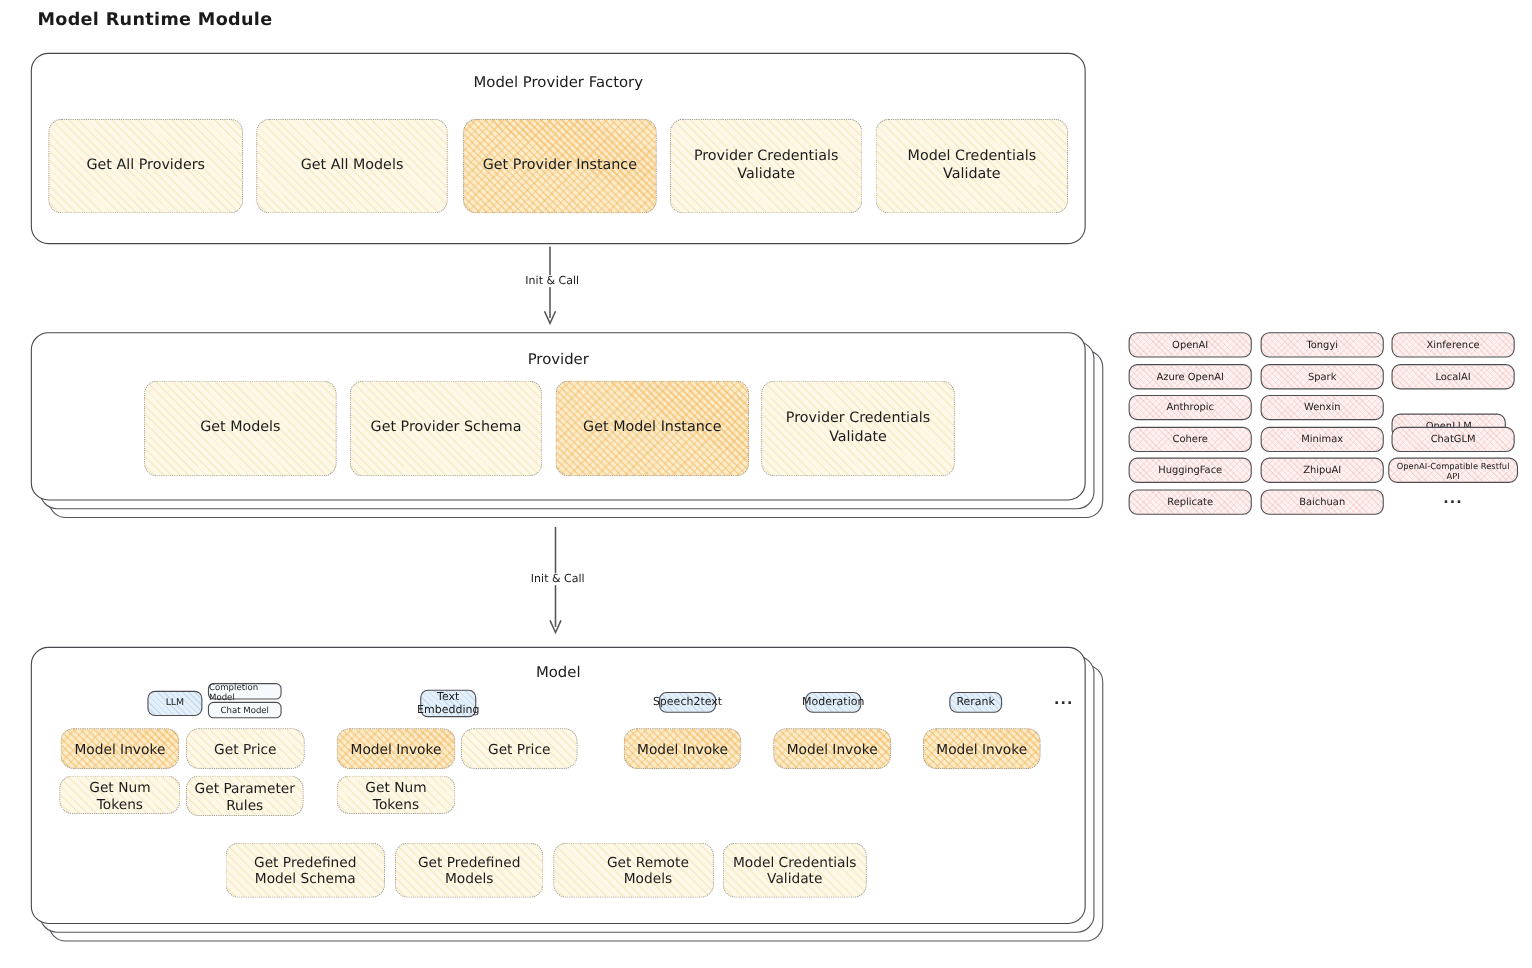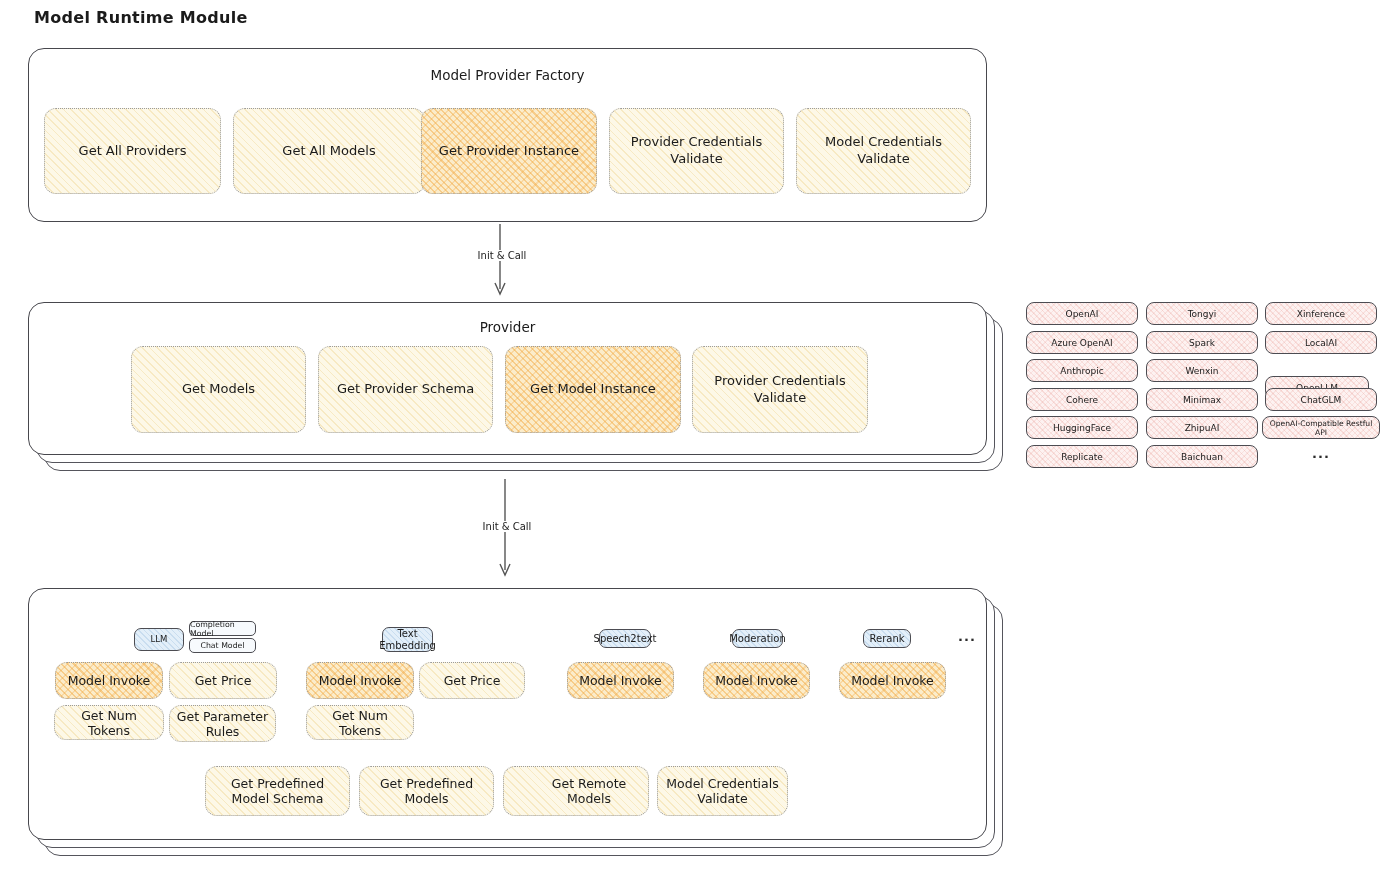--- a/index.html
+++ b/index.html
@@ -37,21 +37,21 @@
 </head>
 <body>
 
 <div class="canvas">
 
   <div class="page-title">Model Runtime Module</div>
 
   <div class="box" style="left:28px;top:48px;width:957px;height:172px;">
     <div class="box-title" style="top:18px;text-align:center;">Model Provider Factory</div>
     <div class="btn" style="left:15px;top:59px;width:177px;height:86px;">Get All Providers</div>
-    <div class="btn" style="left:204px;top:59px;width:192px;height:86px;">Get All Models</div>
+    <div class="btn" style="left:204px;top:59px;width:174px;height:86px;">Get All Models</div>
     <div class="btn hl" style="left:392px;top:59px;width:176px;height:86px;">Get Provider Instance</div>
     <div class="btn" style="left:580px;top:59px;width:175px;height:86px;">Provider Credentials Validate</div>
     <div class="btn" style="left:767px;top:59px;width:175px;height:86px;">Model Credentials Validate</div>
   </div>
 
   <svg class="arrow" style="left:492px;top:222px;" width="16" height="78" viewBox="0 0 16 78">
     <line x1="8" y1="2" x2="8" y2="67" stroke="#555" stroke-width="1.4"></line>
     <polyline points="3,61 8,72 13,61" fill="none" stroke="#555" stroke-width="1.4"></polyline>
   </svg>
   <div class="arrow-label" style="left:464px;top:250px;width:68px;">Init &amp; Call</div>
@@ -89,20 +89,21 @@
 
   <svg class="arrow" style="left:497px;top:477px;" width="16" height="104" viewBox="0 0 16 104">
     <line x1="8" y1="2" x2="8" y2="93" stroke="#555" stroke-width="1.4"></line>
     <polyline points="3,87 8,98 13,87" fill="none" stroke="#555" stroke-width="1.4"></polyline>
   </svg>
   <div class="arrow-label" style="left:469px;top:521px;width:68px;">Init &amp; Call</div>
 
   <div class="layer" style="left:44px;top:604px;width:957px;height:250px;"></div>
   <div class="layer" style="left:36px;top:596px;width:957px;height:250px;"></div>
   <div class="box" style="left:28px;top:588px;width:957px;height:250px;">
+    <div class="box-title" style="top:14px;">Model</div>
 
     <div class="tag" style="left:105px;top:39px;width:50px;height:23px;">LLM</div>
     <div class="subtag" style="left:160px;top:32px;width:67px;height:15px;">Completion Model</div>
     <div class="subtag" style="left:160px;top:49px;width:67px;height:15px;">Chat Model</div>
     <div class="tag small" style="left:353px;top:38px;width:51px;height:25px;">Text Embedding</div>
     <div class="tag small" style="left:570px;top:40px;width:52px;height:19px;">Speech2text</div>
     <div class="tag small" style="left:703px;top:40px;width:51px;height:19px;">Moderation</div>
     <div class="tag small" style="left:834px;top:40px;width:48px;height:19px;">Rerank</div>
     <div class="ellipsis" style="left:923px;top:40px;width:30px;text-align:center;">...</div>
 

